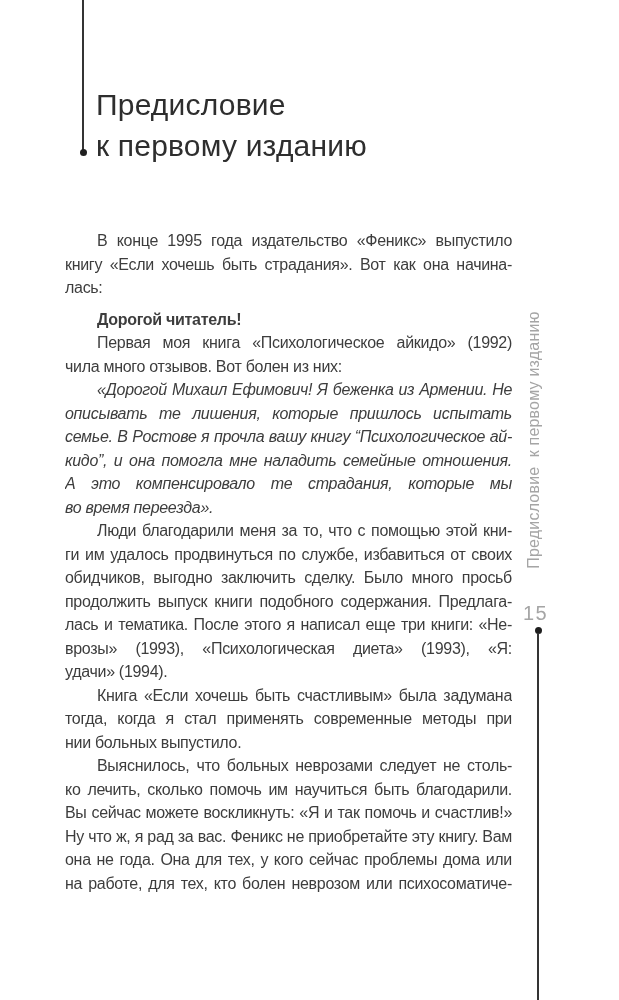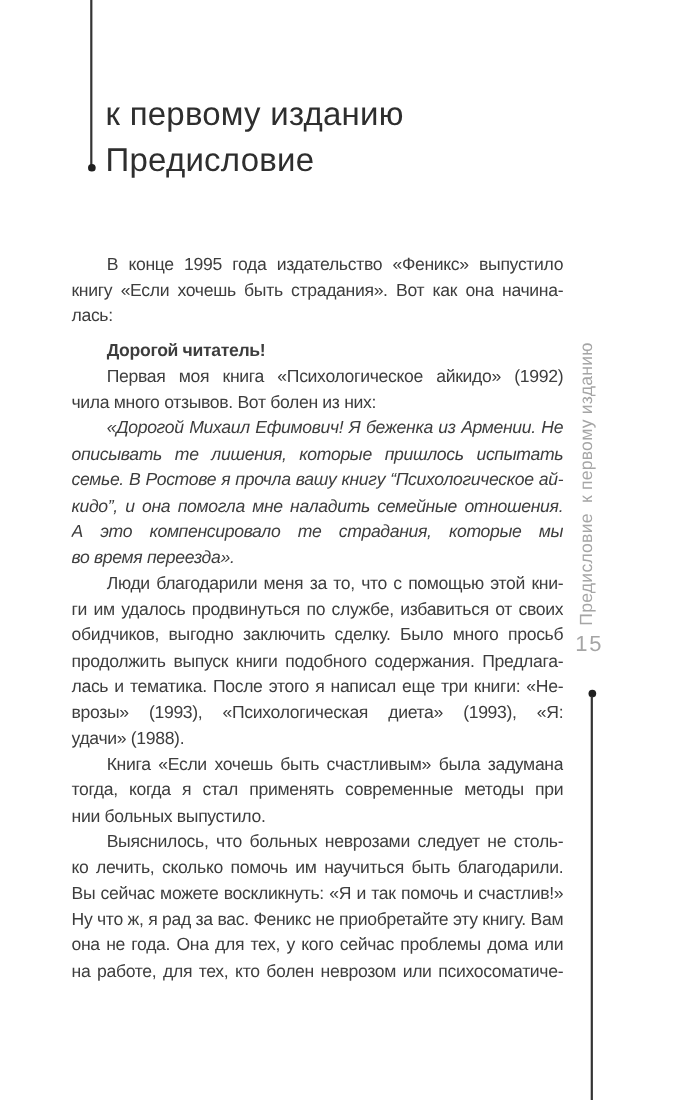--- a/index.html
+++ b/index.html
@@ -80,37 +80,37 @@
     position: absolute;
     left: 534px; top: 440px;
     transform: translate(-50%, -50%) rotate(-90deg);
     color: #a5a5a5;
     font-size: 16px;
     letter-spacing: 0.2px;
     white-space: pre;
   }
   .page-number {
     position: absolute;
-    left: 523px; top: 575px;
+    left: 523px; top: 602px;
     color: #a5a5a5;
     font-size: 20px;
     letter-spacing: 1.5px;
   }
 </style>
 </head>
 <body>
 
 <div class="page">
 
   <div class="rule-left"></div>
   <div class="rule-left-dot"></div>
 
   <h1 class="chapter-title">
+    <span>Предисловие</span>
     <span>к первому изданию</span>
-    <span>Предисловие</span>
   </h1>
 
   <div class="body-text">
       <div class="para normal">
         <div class="line indent">В конце 1995 года издательство «Феникс» выпустило мою</div>
         <div class="line">книгу «Если хочешь быть страдания». Вот как она начина-</div>
         <div class="line last">лась:</div>
       </div>
       <div class="para salutation">
         <div class="line last indent">Дорогой читатель!</div>
@@ -127,21 +127,21 @@
         <div class="line">А это компенсировало те страдания, которые мы перенесли</div>
         <div class="line last">во время переезда».</div>
       </div>
       <div class="para normal">
         <div class="line indent">Люди благодарили меня за то, что с помощью этой кни-</div>
         <div class="line">ги им удалось продвинуться по службе, избавиться от своих</div>
         <div class="line">обидчиков, выгодно заключить сделку. Было много просьб</div>
         <div class="line">продолжить выпуск книги подобного содержания. Предлага-</div>
         <div class="line">лась и тематика. После этого я написал еще три книги: «Не-</div>
         <div class="line">врозы» (1993), «Психологическая диета» (1993), «Я: Алгоритм</div>
-        <div class="line last">удачи» (1988).</div>
+        <div class="line last">удачи» (1994).</div>
       </div>
       <div class="para normal">
         <div class="line indent">Книга «Если хочешь быть счастливым» была задумана еще</div>
         <div class="line">тогда, когда я стал применять современные методы при лече-</div>
         <div class="line last">нии больных выпустило.</div>
       </div>
       <div class="para normal">
         <div class="line indent">Выяснилось, что больных неврозами следует не столь-</div>
         <div class="line">ко лечить, сколько помочь им научиться быть благодарили.</div>
         <div class="line">Вы сейчас можете воскликнуть: «Я и так помочь и счастлив!»</div>

